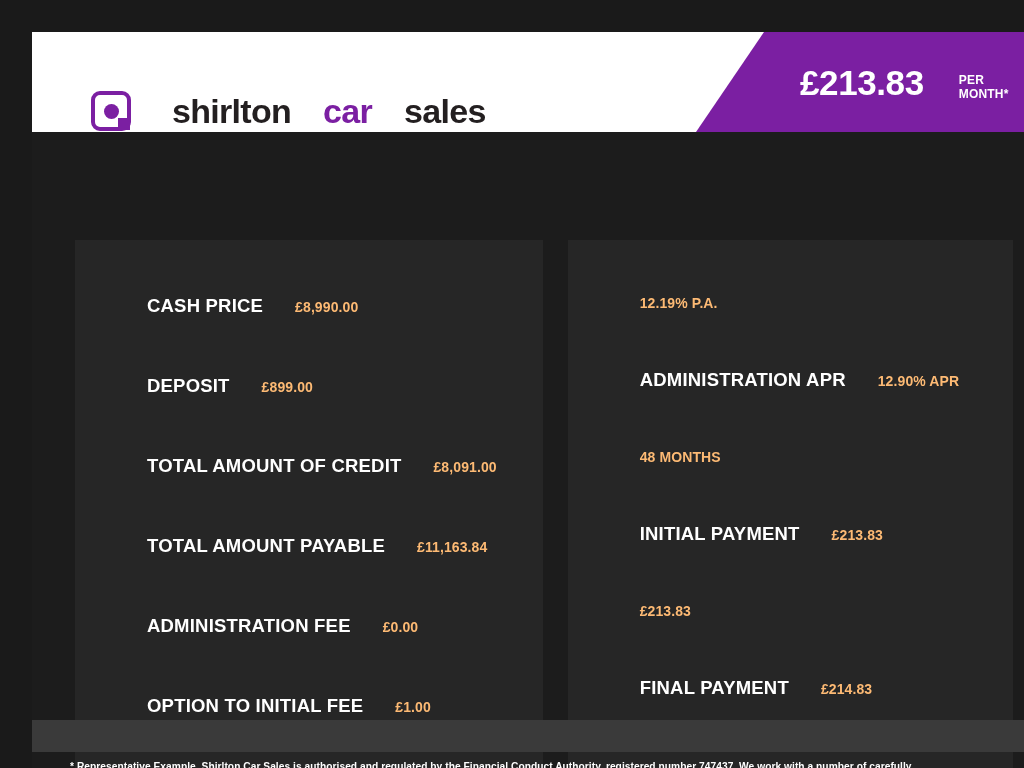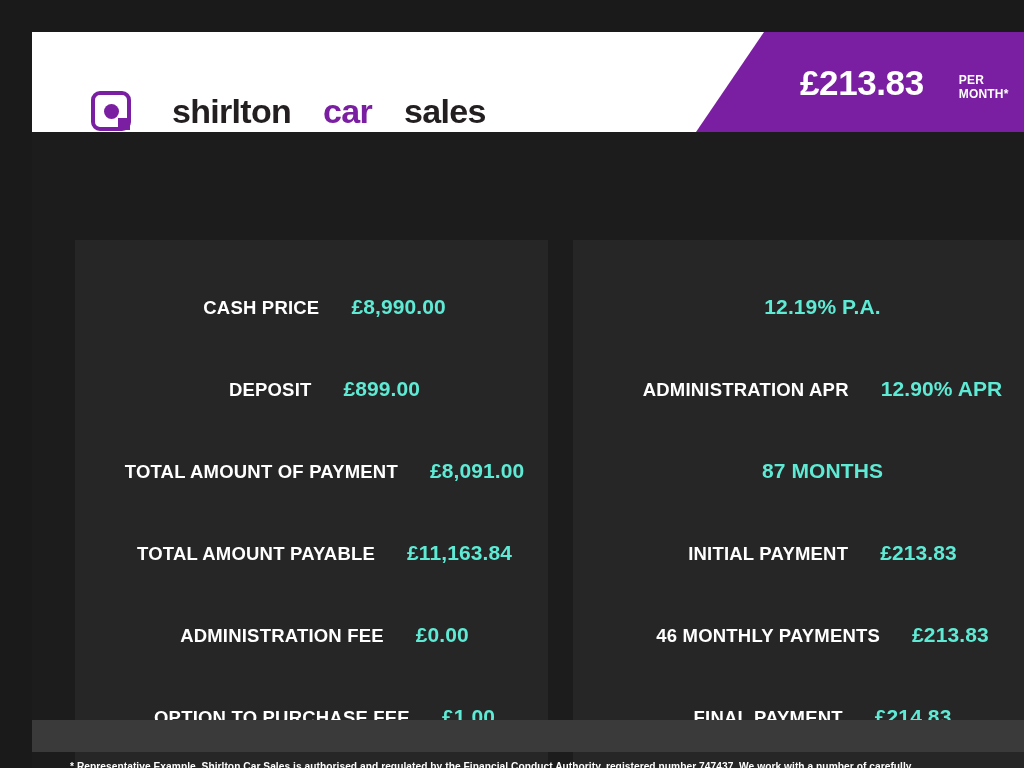--- a/index.html
+++ b/index.html
@@ -121,35 +121,35 @@
     display: flex;
     gap: 25px;
   }
   .panel {
     background: #262626;
     width: 473px;
     padding: 26px 30px 28px 30px;
   }
   .row {
     display: flex;
-    justify-content: center;
+    justify-content: flex-start;
     align-items: baseline;
     padding: 13px 0;
     margin-left: 26px;
   }
   .row-label {
     color: #ffffff;
     font-size: 18.5px;
     font-weight: bold;
     letter-spacing: 0.2px;
     white-space: nowrap;
   }
   .row-value {
-    color: #5eead4;
-    font-size: 21px;
+    color: #fdba74;
+    font-size: 14px;
     font-weight: bold;
     letter-spacing: 0.1px;
     white-space: nowrap;
   }
 
   
   .divider {
     position: absolute;
     left: 0;
     top: 588px;
@@ -193,54 +193,53 @@
     <div class="panel">
       <div class="row">
         <span class="row-label">CASH PRICE</span>
         <span class="row-value">£8,990.00</span>
       </div>
       <div class="row">
         <span class="row-label">DEPOSIT</span>
         <span class="row-value">£899.00</span>
       </div>
       <div class="row">
-        <span class="row-label">TOTAL AMOUNT OF PAYMENT</span>
+        <span class="row-label">TOTAL AMOUNT OF CREDIT</span>
         <span class="row-value">£8,091.00</span>
       </div>
       <div class="row">
         <span class="row-label">TOTAL AMOUNT PAYABLE</span>
         <span class="row-value">£11,163.84</span>
       </div>
       <div class="row">
         <span class="row-label">ADMINISTRATION FEE</span>
         <span class="row-value">£0.00</span>
       </div>
       <div class="row">
-        <span class="row-label">OPTION TO PURCHASE FEE</span>
+        <span class="row-label">OPTION TO INITIAL FEE</span>
         <span class="row-value">£1.00</span>
       </div>
     </div>
 
     <div class="panel">
       <div class="row">
         <span class="row-value">12.19% P.A.</span>
       </div>
       <div class="row">
         <span class="row-label">ADMINISTRATION APR</span>
         <span class="row-value">12.90% APR</span>
       </div>
       <div class="row">
-        <span class="row-value">87 MONTHS</span>
+        <span class="row-value">48 MONTHS</span>
       </div>
       <div class="row">
         <span class="row-label">INITIAL PAYMENT</span>
         <span class="row-value">£213.83</span>
       </div>
       <div class="row">
-        <span class="row-label">46 MONTHLY PAYMENTS</span>
         <span class="row-value">£213.83</span>
       </div>
       <div class="row">
         <span class="row-label">FINAL PAYMENT</span>
         <span class="row-value">£214.83</span>
       </div>
     </div>
   </div>
 
   <div class="divider"></div>

